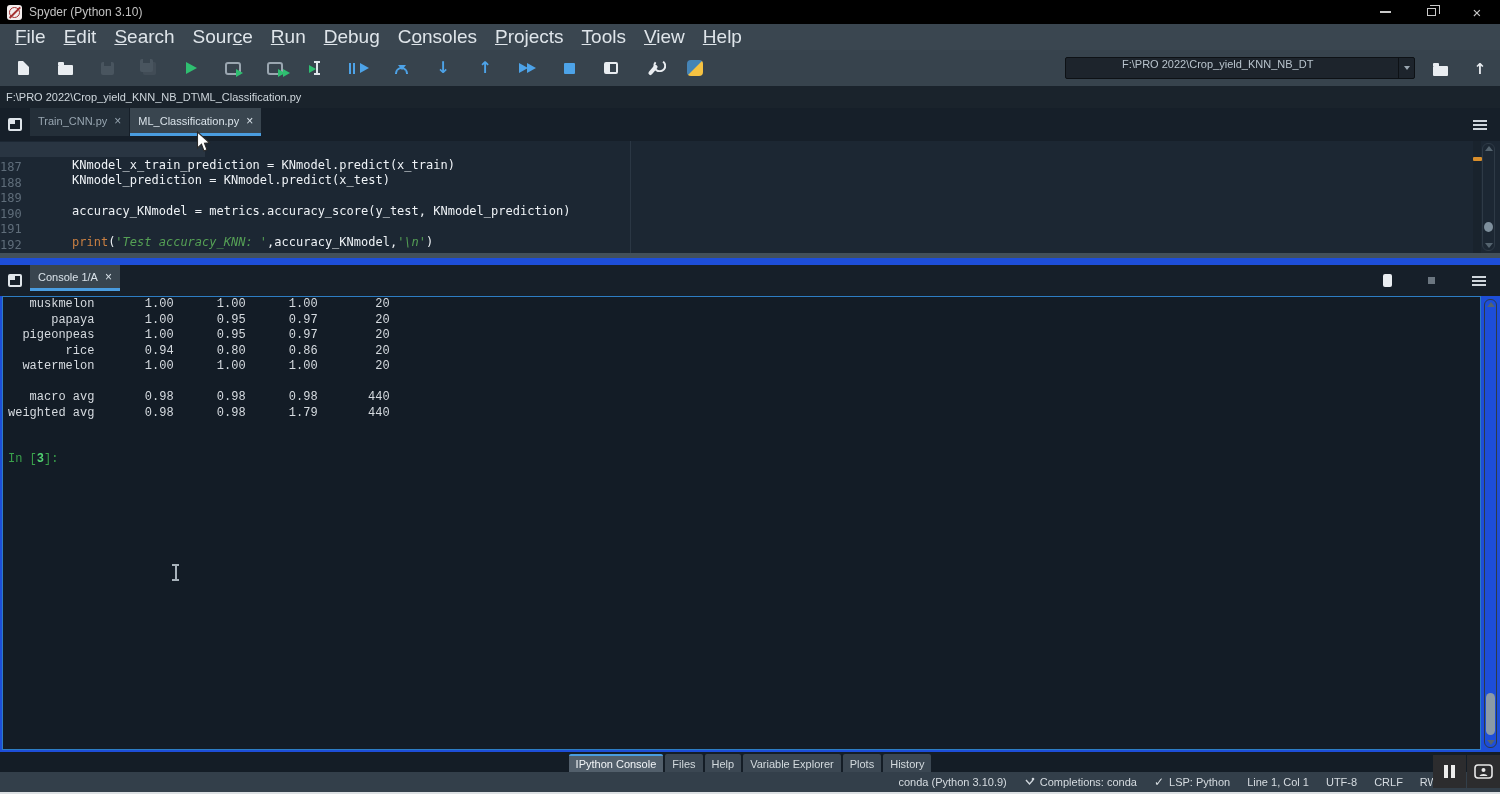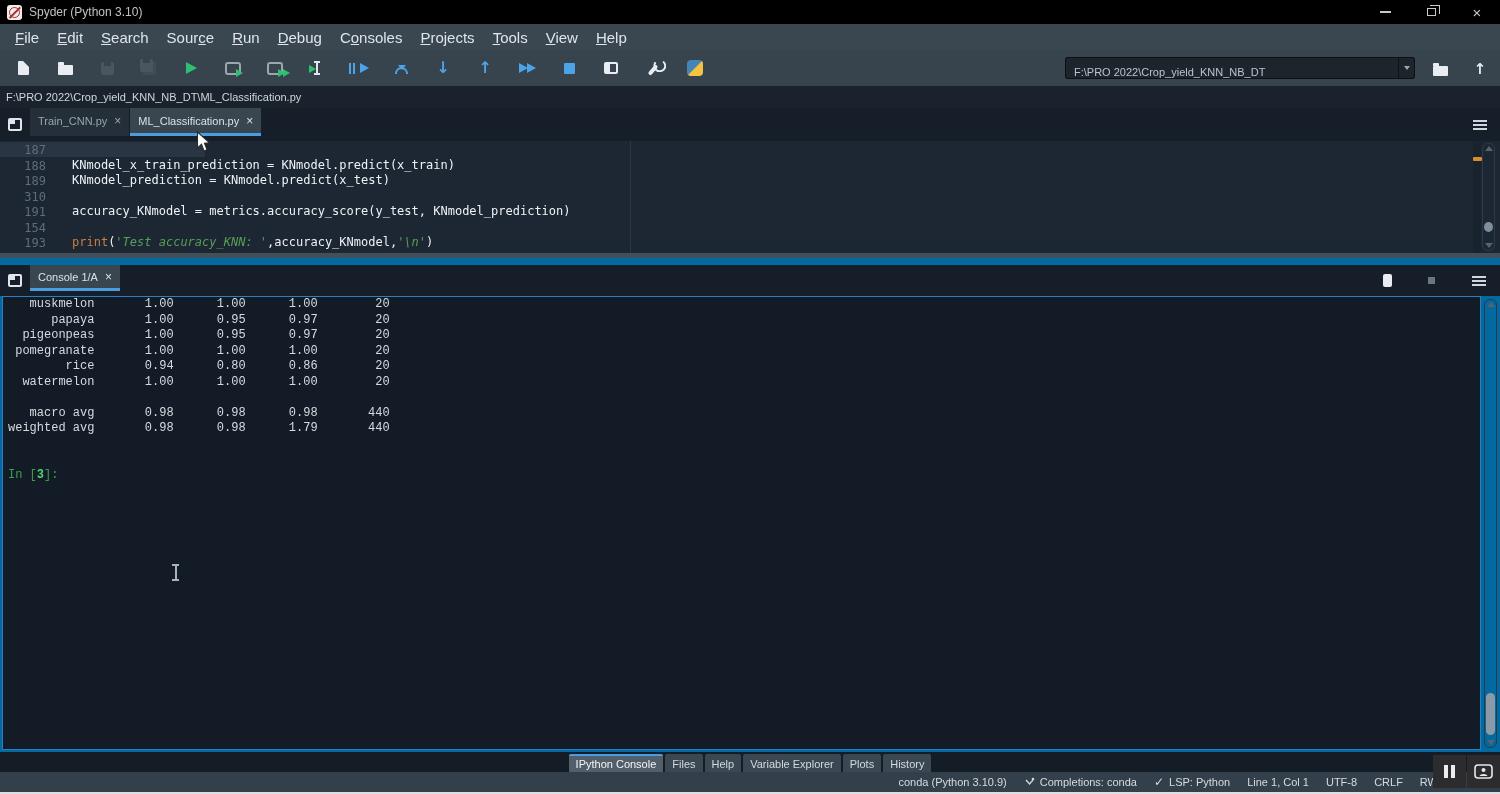--- a/index.html
+++ b/index.html
@@ -1,17 +1,17 @@
 <!DOCTYPE html>
 <html><head>
 <meta charset="utf-8">
 <style>
   * { box-sizing: border-box; margin: 0; padding: 0; }
   html,body { width:1500px; height:794px; overflow:hidden; background:#0f161e; }
-  .screen { position:relative; width:1500px; height:794px; background:#0369a1;
+  .screen { position:relative; width:1500px; height:794px; background:#1d4ed8;
             font-family:"Liberation Sans","DejaVu Sans",sans-serif; cursor:default; }
 
   
   .titlebar { position:absolute; left:0; top:0; width:1500px; height:24px; background:#000;
               display:flex; align-items:center; }
   .ic-spyder { width:15px; height:15px; margin:0 7px 0 7px; border-radius:3px; background:#f3eded;
                position:relative; overflow:hidden; flex:none; }
   .ic-spyder::before { content:''; position:absolute; inset:2px; border:1.5px solid #a43030; border-radius:50%; }
   .ic-spyder::after { content:''; position:absolute; left:6.5px; top:0; bottom:0; width:1.5px; background:#a43030; transform:rotate(45deg); }
   .win-title { color:#c2c2c2; font-size:12px; }
@@ -19,21 +19,21 @@
   .win-btn { width:46px; height:24px; display:flex; align-items:center; justify-content:center; }
   .ic-min { width:11px; height:2px; background:#c9c9c9; }
   .ic-restore { width:9px; height:8px; border:1.5px solid #c9c9c9; position:relative; }
   .ic-restore::before { content:''; position:absolute; top:-4px; left:2px; width:9px; height:8px;
                         border:1.5px solid #c9c9c9; border-bottom:none; border-left:none; }
   .ic-close-x { color:#c9c9c9; font-size:15px; line-height:1; }
 
   
   .menubar { position:absolute; left:0; top:24px; width:1500px; height:26px; background:#3a4650;
              display:flex; align-items:center; padding-left:6px; }
-  .menu-item { display:inline-block; padding:4px 9px; color:#dfe5ea; font-size:15px; }
+  .menu-item { display:inline-block; padding:4px 9px; color:#dfe5ea; font-size:19px; }
   .menu-item u { text-decoration:underline; }
 
   
   .toolbar { position:absolute; left:0; top:50px; width:1500px; height:36px; background:#37434d;
              display:flex; align-items:center; }
   .tool-group { display:flex; align-items:center; padding-left:10px; }
   .tool-btn { width:26px; height:26px; margin-right:16px; display:flex; align-items:center;
               justify-content:center; position:relative; border-radius:3px; }
   .glyph { display:flex; align-items:center; justify-content:center; position:relative; }
   .disabled { opacity:.55; }
@@ -65,21 +65,21 @@
   .ic-bluearrow { color:#4da3e8; font-size:16px; font-weight:bold; line-height:1; font-family:"DejaVu Sans",sans-serif; }
   .ic-stop { width:11px; height:11px; background:#4da3e8; border-radius:1px; display:block; }
   .ic-max { width:14px; height:12px; border:2px solid #e9edf1; border-radius:2px; position:relative; display:block; }
   .ic-max::before { content:''; position:absolute; left:0; top:0; width:4px; height:8px; background:#e9edf1; }
   .ic-wrench { width:4px; height:12px; background:#e9edf1; border-radius:2px; transform:rotate(40deg); position:relative; display:block; margin-top:4px; }
   .ic-wrench::before { content:''; position:absolute; top:-8px; left:-2.5px; width:9px; height:9px;
                        border:2.5px solid #e9edf1; border-radius:50%; border-top-color:transparent; transform:rotate(-45deg); }
   .ic-py { width:16px; height:16px; border-radius:4px; background:linear-gradient(135deg,#4584b6 49%,#f5c242 51%); display:block; }
 
   .wd-combo { position:absolute; left:1065px; top:57px; width:350px; height:22px; background:#1d242c;
-              border:1px solid #0d1115; border-radius:2px; display:flex; align-items:flex-end; }
+              border:1px solid #0d1115; border-radius:2px; display:flex; align-items:flex-start;padding-left:48px; }
   .wd-text { color:#b9c4cd; font-size:11px; padding-left:8px; white-space:nowrap; overflow:hidden; flex:1; }
   .wd-arrow-box { width:16px; height:100%; border-left:1px solid #0d1115; display:flex; align-items:center; justify-content:center; }
   .ic-combo-arrow { width:0; height:0; border-top:4px solid #9aa6b0; border-left:3.5px solid transparent; border-right:3.5px solid transparent; display:block; }
   .tb-right-btn { position:absolute; top:57px; width:26px; height:24px; display:flex; align-items:center; justify-content:center; }
   .ic-uparrow { color:#e9edf1; font-size:15px; font-weight:bold; line-height:1; font-family:"DejaVu Sans",sans-serif; }
 
   
   .pathbar { position:absolute; left:0; top:86px; width:1500px; height:22px; background:#1a232c;
              display:flex; align-items:center; }
   .path-text { color:#ced6dc; font-size:11px; padding-left:6px; }
@@ -100,21 +100,21 @@
   .pane-right-icons { margin-left:auto; display:flex; align-items:center; align-self:center; }
   .pr-btn { width:30px; height:24px; display:flex; align-items:center; justify-content:center; }
   .ic-burger { width:14px; height:2px; background:#cfd6dc; box-shadow:0 -4px 0 #cfd6dc, 0 4px 0 #cfd6dc; display:block; }
   .ic-eraser { width:9px; height:13px; background:#e9edf1; border-radius:2px; display:block; }
   .ic-graysq { width:7px; height:7px; background:#6b7680; display:block; }
   .editor-burger { position:absolute; right:8px; top:114px; width:24px; height:22px; display:flex; align-items:center; justify-content:center; }
 
   
   .editor-body { position:absolute; left:0; top:141px; width:1500px; height:112px; background:#1c2733; overflow:hidden; }
   .cur-line-hl { position:absolute; left:0; top:1px; width:205px; height:15px; background:#293542; }
-  .gutter { position:absolute; left:0; top:2px; width:46px; text-align:right; }
+  .gutter { position:absolute; left:0; top:19px; width:46px; text-align:left; }
   .ln { height:15.5px; line-height:15.5px; color:#5f6d7a; font-family:"DejaVu Sans Mono","Liberation Mono",monospace; font-size:12px; }
   .code-col { position:absolute; left:72px; top:1px; }
   .cl { height:15.5px; line-height:15.5px; font-family:"DejaVu Sans Mono","Liberation Mono",monospace;
         font-size:12px; white-space:pre; color:#eef2f6; }
   .tok-default { color:#eef2f6; }
   .tok-builtin { color:#c87f42; }
   .tok-string { color:#55a055; font-style:italic; }
   .edge-line { position:absolute; left:630px; top:0; bottom:0; width:1px; background:#2b3744; }
   .flag-col { position:absolute; left:1473px; top:0; bottom:0; width:8px; background:#19232d; }
   .flag-orange { position:absolute; left:0; top:16px; width:9px; height:4px; border-radius:1px; }
@@ -334,23 +334,23 @@
   <div class="editor-burger">
       <span class="ic-burger"></span>
     </div>
 
   <div class="editor-body">
     <div class="cur-line-hl"></div>
     <div class="gutter">
         <div class="ln">187</div>
         <div class="ln">188</div>
         <div class="ln">189</div>
-        <div class="ln">310</div>
+        <div class="ln">190</div>
         <div class="ln">191</div>
-        <div class="ln">154</div>
+        <div class="ln">192</div>
         <div class="ln">193</div>
       </div>
     <div class="code-col">
         <div class="cl">&nbsp;</div>
         <div class="cl"><span class="tok-default">KNmodel_x_train_prediction = KNmodel.predict(x_train)</span></div>
         <div class="cl"><span class="tok-default">KNmodel_prediction = KNmodel.predict(x_test)</span></div>
         <div class="cl">&nbsp;</div>
         <div class="cl"><span class="tok-default">accuracy_KNmodel = metrics.accuracy_score(y_test, KNmodel_prediction)</span></div>
         <div class="cl">&nbsp;</div>
         <div class="cl"><span class="tok-builtin">print</span><span class="tok-default">(</span><span class="tok-string">'Test accuracy_KNN: '</span><span class="tok-default">,accuracy_KNmodel,</span><span class="tok-string">'\n'</span><span class="tok-default">)</span></div>
@@ -388,21 +388,20 @@
           <span class="ic-burger"></span>
         </div>
     </div>
   </div>
 
   <div class="console-content">
     <div>
         <div class="con-line">   muskmelon       1.00      1.00      1.00        20</div>
         <div class="con-line">      papaya       1.00      0.95      0.97        20</div>
         <div class="con-line">  pigeonpeas       1.00      0.95      0.97        20</div>
-        <div class="con-line"> pomegranate       1.00      1.00      1.00        20</div>
         <div class="con-line">        rice       0.94      0.80      0.86        20</div>
         <div class="con-line">  watermelon       1.00      1.00      1.00        20</div>
         <div class="con-line">&nbsp;</div>
         <div class="con-line">   macro avg       0.98      0.98      0.98       440</div>
         <div class="con-line">weighted avg       0.98      0.98      1.79       440</div>
         <div class="con-line">&nbsp;</div>
         <div class="con-line">&nbsp;</div>
       </div>
     <div class="con-line prompt-line"><span class="p1">In [</span><span class="p2">3</span><span class="p1">]:</span></div>
   </div>

